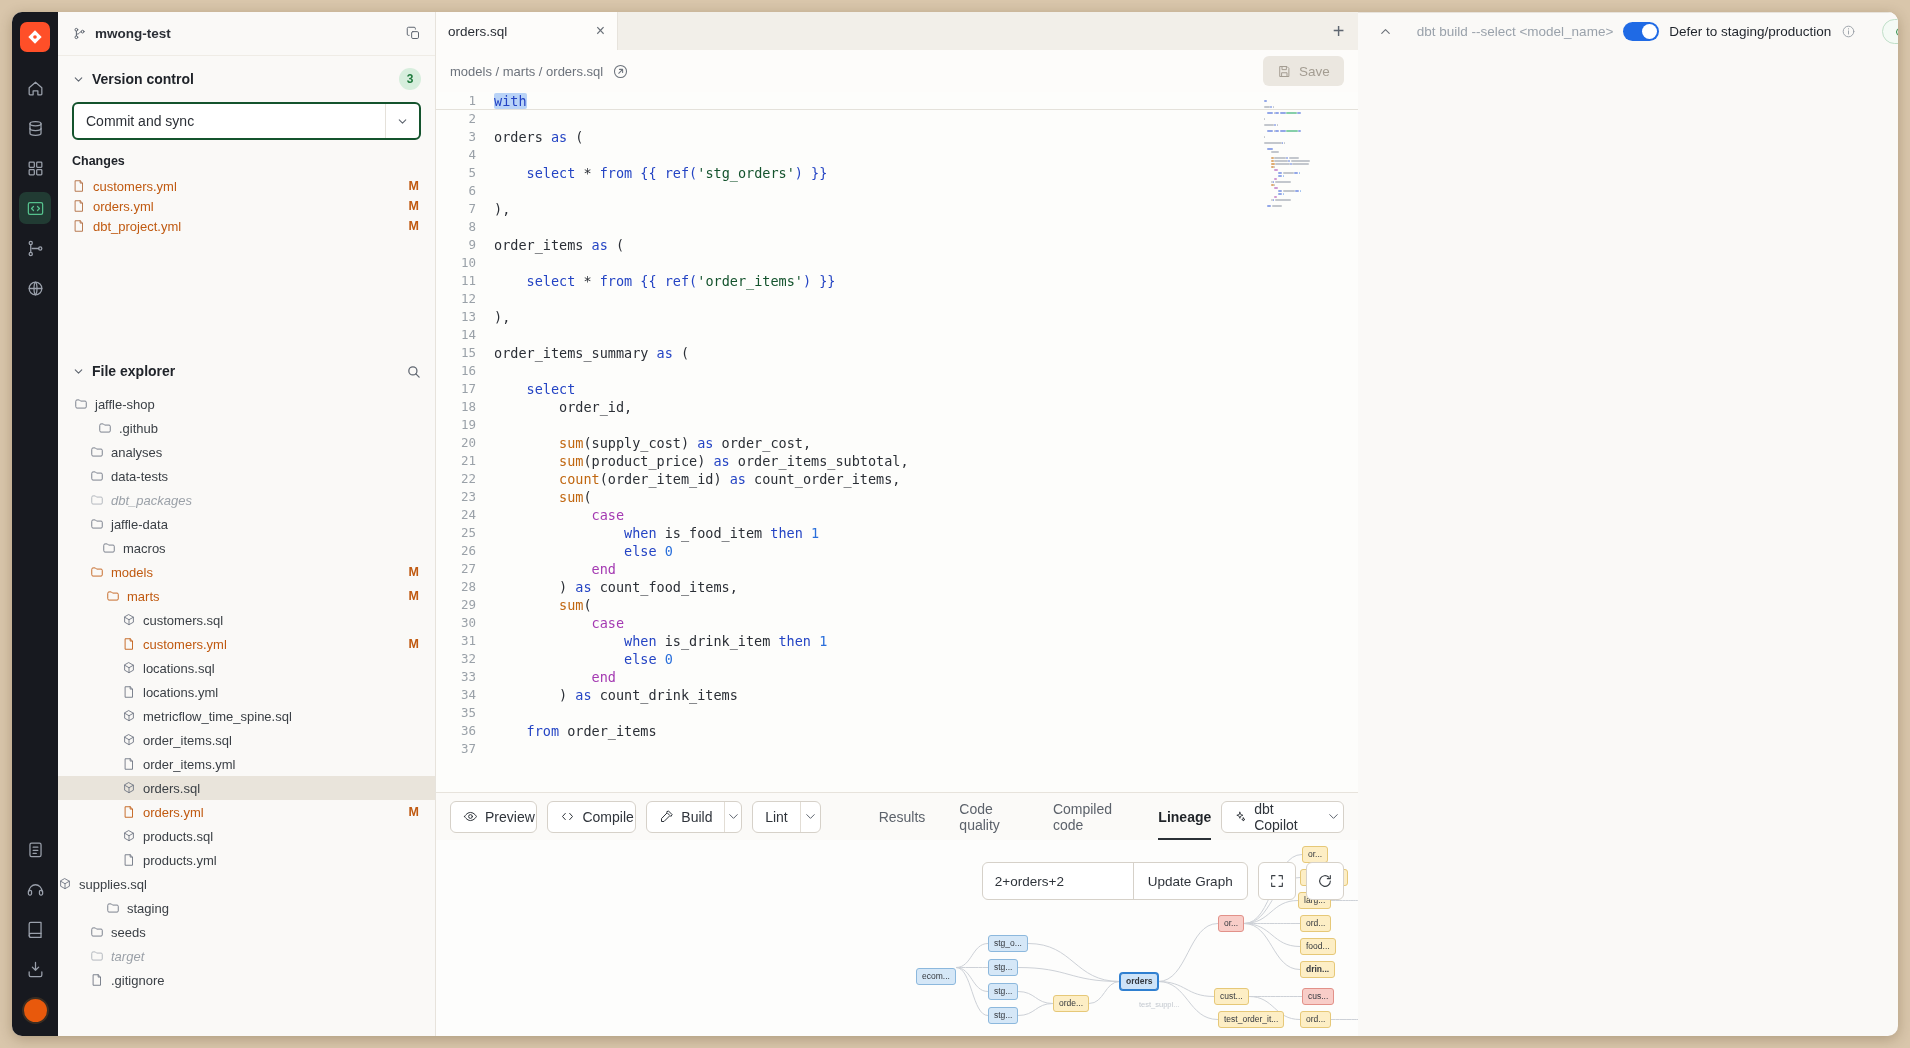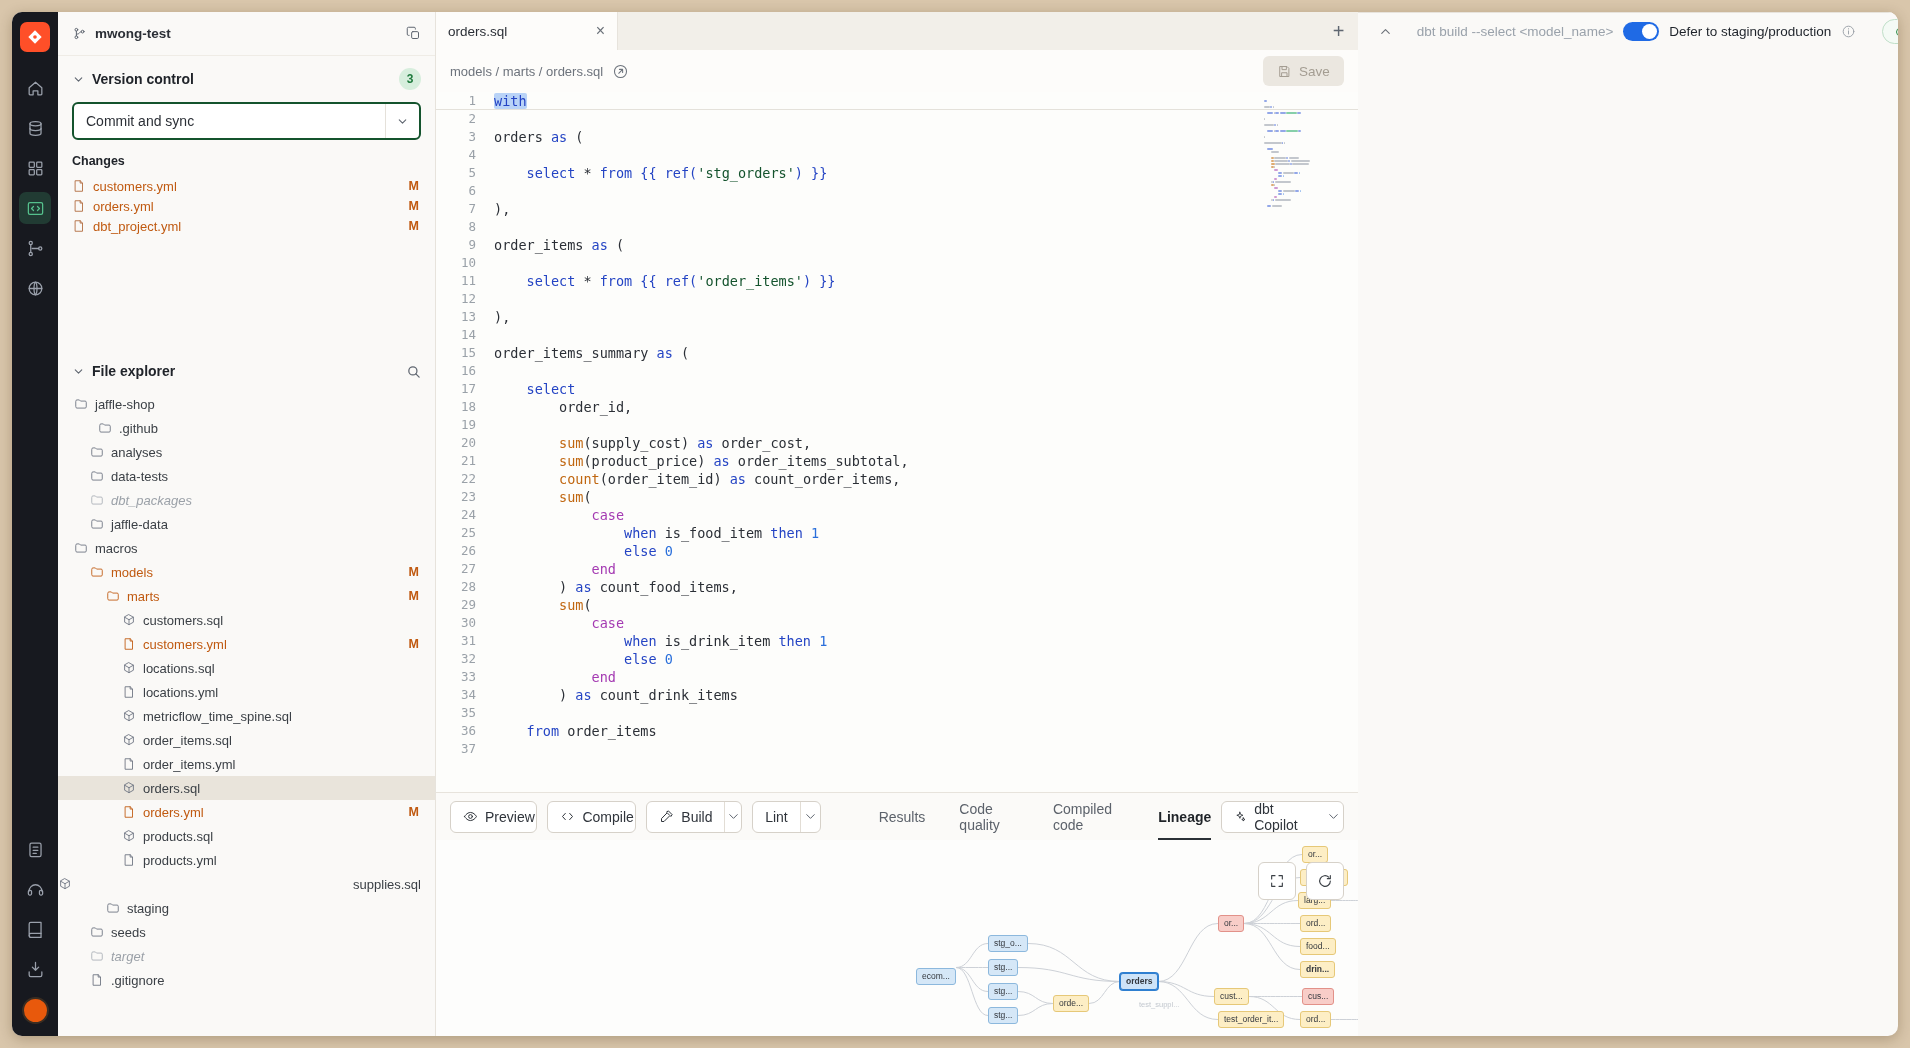--- a/index.html
+++ b/index.html
@@ -324,21 +324,21 @@
                 <span>dbt_packages</span>
               </div>
               <div class="tree-row" style="padding-left: 32px;">
                 <span class="ic">
                   <svg viewBox="0 0 24 24">
                     <path d="M3 7a2 2 0 0 1 2-2h4.2l2 2H19a2 2 0 0 1 2 2v8a2 2 0 0 1-2 2H5a2 2 0 0 1-2-2z"></path>
                   </svg>
                 </span>
                 <span>jaffle-data</span>
               </div>
-              <div class="tree-row" style="padding-left: 16px;">
+              <div class="tree-row" style="padding-left: 44px;">
                 <span class="ic">
                   <svg viewBox="0 0 24 24">
                     <path d="M3 7a2 2 0 0 1 2-2h4.2l2 2H19a2 2 0 0 1 2 2v8a2 2 0 0 1-2 2H5a2 2 0 0 1-2-2z"></path>
                   </svg>
                 </span>
                 <span>macros</span>
               </div>
               <div class="tree-row modified" style="padding-left: 32px;">
                 <span class="ic">
                   <svg viewBox="0 0 24 24">
@@ -451,21 +451,21 @@
               </div>
               <div class="tree-row" style="padding-left: 64px;">
                 <span class="ic">
                   <svg viewBox="0 0 24 24">
                     <path d="M6 3h8l4 4v14H6z"></path>
                     <path d="M14 3v4h4"></path>
                   </svg>
                 </span>
                 <span>products.yml</span>
               </div>
-              <div class="tree-row" style=" justify-content: space-between;">
+              <div class="tree-row" style="">
                 <span class="ic">
                   <svg viewBox="0 0 24 24">
                     <path d="M12 3l7.5 4.2v8.6L12 20l-7.5-4.2V7.2z"></path>
                     <path d="M4.5 7.2L12 11.5l7.5-4.3M12 11.5V20"></path>
                   </svg>
                 </span>
                 <span>supplies.sql</span>
               </div>
               <div class="tree-row" style="padding-left: 48px;">
                 <span class="ic">
@@ -808,20 +808,24 @@
               <div class="lnode yellow" style="left: 862px; top: 52px;">larg...</div>
               <div class="lnode yellow" style="left: 864px; top: 75px;">ord...</div>
               <div class="lnode yellow" style="left: 864px; top: 98px;">food...</div>
               <div class="lnode yellow" style="left: 864px; top: 121px; font-weight: bold;">drin...</div>
               <div class="lnode grey" style="left: 944px; top: 52px;">orde...</div>
               <div class="lnode pink" style="left: 866px; top: 148px;">cus...</div>
               <div class="lnode yellow" style="left: 864px; top: 171px;">ord...</div>
               <div class="lnode yellow" style="left: 946px; top: 171px;">order_...</div>
             </div>
           <div class="lin-controls">
+            <div class="lin-group">
+              <div class="lin-input">2+orders+2</div>
+              <div class="lin-update">Update Graph</div>
+            </div>
             <div class="lin-iconbtn">
                 <svg viewBox="0 0 24 24">
                   <path d="M4 9V4h5M15 4h5v5M20 15v5h-5M9 20H4v-5"></path>
                 </svg>
               </div>
             <div class="lin-iconbtn">
                 <svg viewBox="0 0 24 24">
                   <path d="M20 12a8 8 0 1 1-2.4-5.7M20 4v4.5h-4.5"></path>
                 </svg>
               </div>

